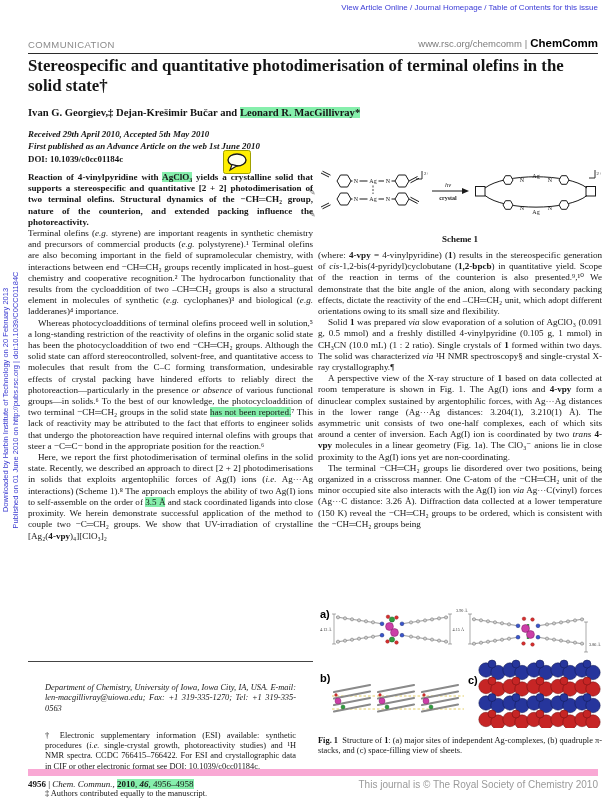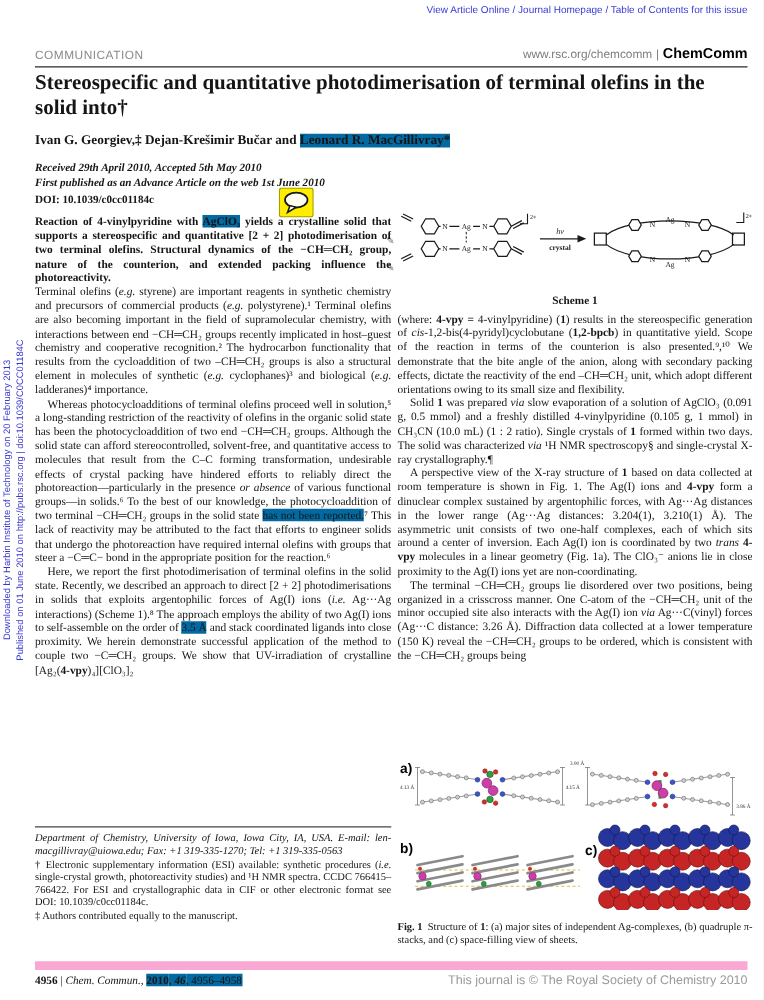--- a/index.html
+++ b/index.html
@@ -1,18 +1,18 @@
 <!DOCTYPE html>
 <html><head>
 <meta charset="utf-8">
 <style>
   html,body{margin:0;padding:0;background:#e8e8e8;}
   .page{position:relative;width:611px;height:800px;background:#ffffff;overflow:hidden;
         font-family:"Liberation Serif","DejaVu Serif",serif;color:#151515;}
-  .hl{background:#0369a1;}
+  .hl{background:#86efac;}
   .i{font-style:italic;}
   .b{font-weight:bold;}
   .bi{font-weight:bold;font-style:italic;}
 
   .sidebar{position:absolute;left:-266px;top:387px;width:560px;height:26px;
            transform:rotate(-90deg);text-align:center;color:#3737cf;
            font-family:"Liberation Sans","DejaVu Sans",sans-serif;font-size:7.5px;line-height:9.8px;}
 
   .top-links{position:absolute;top:3px;right:13px;color:#3a3ad6;
              font-family:"Liberation Sans","DejaVu Sans",sans-serif;font-size:8px;}
@@ -46,21 +46,21 @@
   .scheme{position:absolute;left:318px;top:166px;width:284px;}
   .scheme-caption{text-align:center;font-size:9px;font-weight:bold;margin-top:0;}
 
   .col-right{position:absolute;left:318px;top:250px;width:284px;height:352px;overflow:hidden;}
 
   .figure1{position:absolute;left:318px;top:604px;width:284px;}
   .fig-caption{font-size:8.4px;line-height:10.4px;text-align:justify;margin-top:4px;}
 
   .footnotes{position:absolute;left:28px;top:661px;width:285px;border-top:1px solid #444;
              padding-top:4px;font-size:8.4px;line-height:10.3px;}
-  .footnotes p{margin:0;text-align:justify;}
+  .footnotes p{margin:17px;text-align:justify;}
 
   .pfooter{position:absolute;left:28px;top:769px;width:570px;border-top:7px solid #f9a8d4;padding-top:3px;}
   .pfooter .fl{float:left;font-size:9px;}
   .pfooter .fr{float:right;font-family:"Liberation Sans","DejaVu Sans",sans-serif;
                font-size:10px;color:#9a9a9a;}
 
   svg text{font-family:"Liberation Serif","DejaVu Serif",serif;}
   svg .lab{font-family:"Liberation Sans","DejaVu Sans",sans-serif;font-weight:bold;}
 </style>
 </head>
@@ -75,21 +75,21 @@
 
   <div class="top-links">View Article Online / Journal Homepage / Table of Contents for this issue</div>
 
   <div class="jheader">
     <span class="section">COMMUNICATION</span>
     <span class="right">
       <span class="url">www.rsc.org/chemcomm</span><span class="sep">|</span><span class="brand">ChemComm</span>
     </span>
   </div>
 
-  <h1 class="title">Stereospecific and quantitative photodimerisation of terminal olefins in the solid into†</h1>
+  <h1 class="title">Stereospecific and quantitative photodimerisation of terminal olefins in the solid state†</h1>
   <div class="authors"><span>Ivan G. Georgiev,‡ Dejan-Krešimir Bučar and </span><span class="hl">Leonard R. MacGillivray*</span></div>
   <div class="meta it m1">Received 29th April 2010, Accepted 5th May 2010</div>
   <div class="meta it m2">First published as an Advance Article on the web 1st June 2010</div>
   <div class="meta m3">DOI: 10.1039/c0cc01184c</div>
 
   <div class="comment-icon">
     <svg width="28" height="24" viewBox="0 0 28 24">
       <rect x="0.5" y="0.5" width="27" height="23" rx="2" fill="#ffee00" stroke="#a0a000"></rect>
       <ellipse cx="14" cy="10" rx="9" ry="6" fill="#fffff2" stroke="#1a1a1a" stroke-width="1.4"></ellipse>
       <path d="M9,14.5 L7,20 L14,15.8 Z" fill="#fffff2" stroke="#1a1a1a" stroke-width="1.2"></path>

